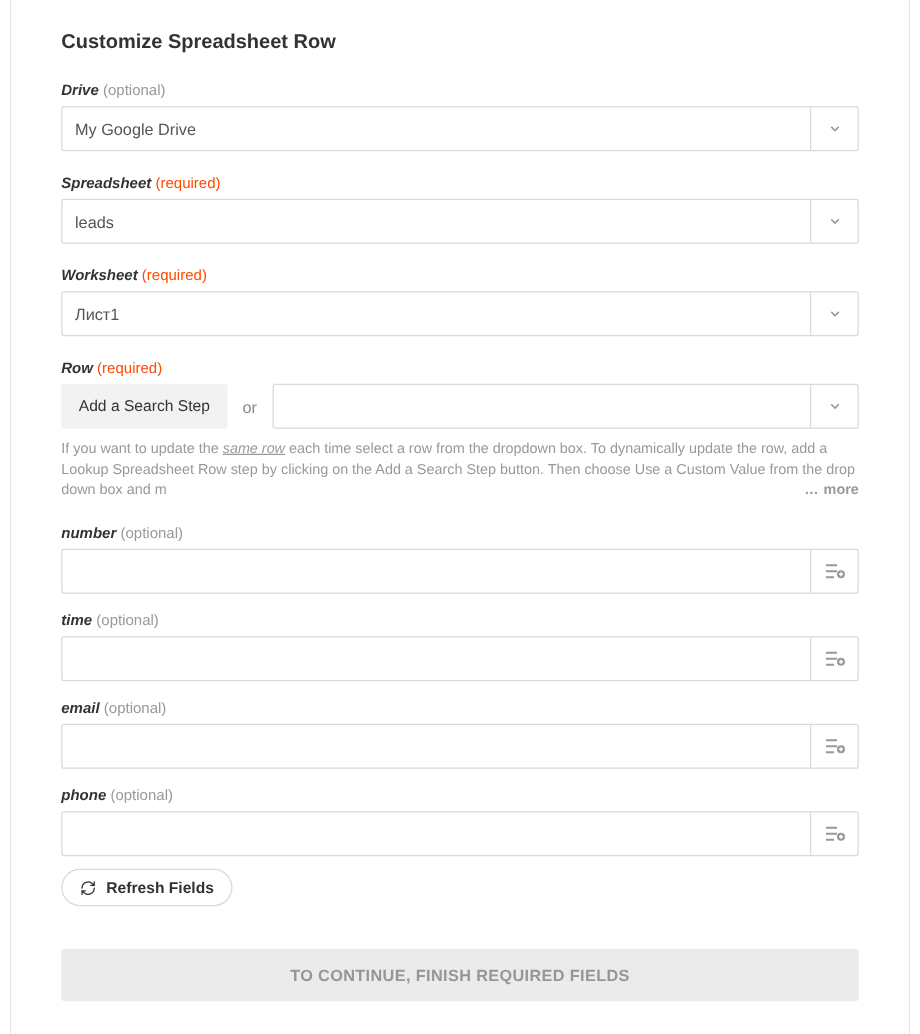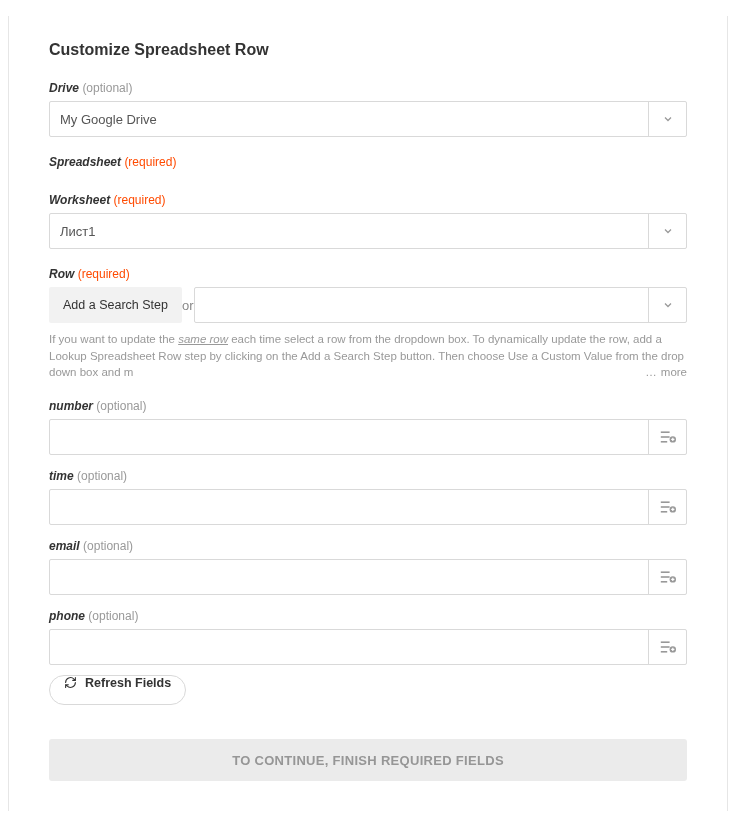--- a/index.html
+++ b/index.html
@@ -1,45 +1,45 @@
 <!DOCTYPE html>
 <html><head>
 <meta charset="utf-8">
 <style>
   * { box-sizing: border-box; margin: 0; padding: 0; }
   html,body { width:736px; height:827px; background:#fff; font-family:"Segoe UI",-apple-system,Arial,sans-serif; color:#333; }
-  .outer { width:736px; height:827px; padding:16px 8px; }
+  .outer { width:736px; height:827px; padding:0 8px; }
   .panel { border:1px solid #e6e6e6; border-top:none; border-bottom:none; width:100%; height:100%; padding:25px 40px 0 40px; overflow:hidden; }
   h2.title { font-size:16px; font-weight:700; color:#333; margin-bottom:22px; }
   .field { margin-bottom:0; }
   .label-row { font-size:12px; margin-bottom:6px; color:#333; }
   .label-row .lbl { font-weight:700;font-style:italic; }
   .label-row .opt { color:#999; font-weight:400; }
   .label-row .req { color:#ff4a00; font-weight:400; }
   .select { position:relative; width:100%; border:1px solid #d9d9d9; height:36px; display:flex; align-items:stretch; background:#fff; border-radius:2px; }
   .select .val { flex:1; padding:0 10px; font-size:13px; color:#555; display:flex; align-items:center; }
   .chev-box { width:38px; border-left:1px solid #d9d9d9; display:flex; align-items:center; justify-content:center; cursor:pointer; }
   .chev { width:12px; height:12px; }
   .help { font-size:11.5px; color:#999; line-height:1.45; margin-top:8px; }
   .help em { font-style:italic;text-decoration:underline; }
   .help a { color:#999; text-decoration:underline; }
   .gap { height:18px; }
   .gap-sm { height:14px; }
-  .row-line { display:flex; align-items:center; }
+  .row-line { display:flex; align-items:center; gap:12px; }
   .search-btn { background:#f2f2f2; border:none; height:36px; padding:0 14px; font-size:12.5px; color:#333; border-radius:2px; cursor:pointer; }
   .or { font-size:13px; color:#888; }
   .row-select { flex:1; }
   .more-row { position:relative; }
-  .more { position:absolute; right:0; bottom:0; font-size:11.5px; color:#999; background:#fff; padding-left:4px; cursor:pointer; }
+  .more { position:absolute; right:0; bottom:0; font-size:11.5px; color:#999; background:#fff; padding-left:4px; cursor:pointer;font-weight:bold; }
   .more .dots { letter-spacing:1px; margin-right:3px; }
   .input { position:relative; width:100%; border:1px solid #d9d9d9; height:36px; display:flex; align-items:stretch; background:#fff; border-radius:2px; }
   .input .val { flex:1; padding:0 10px; font-size:13px; color:#555; display:flex; align-items:center; }
   .insert-box { width:38px; border-left:1px solid #d9d9d9; display:flex; align-items:center; justify-content:center; cursor:pointer; }
   .insert-ico { width:16px; height:14px; position:relative; }
-  .refresh-btn { display:inline-flex; align-items:flex-start; gap:8px; border:1px solid #d9d9d9; background:#fff; height:30px; padding:0 14px; font-size:12.5px; color:#333; border-radius:15px; cursor:pointer; margin-top:10px; font-weight:600; }
+  .refresh-btn { display:inline-flex; align-items:center; gap:8px; border:1px solid #d9d9d9; background:#fff; height:30px; padding:0 14px; font-size:12.5px; color:#333; border-radius:15px; cursor:pointer; margin-top:10px; font-weight:600; }
   .refresh-ico { width:13px; height:13px; }
   .continue { margin-top:34px; width:100%; height:42px; background:#ebebeb; color:#969696; font-size:13px; font-weight:700; letter-spacing:0.3px; border:none; text-transform:uppercase; border-radius:3px; cursor:default; }
 </style>
 </head>
 <body>
 
 <div class="outer">
   <div class="panel">
     <h2 class="title">Customize Spreadsheet Row</h2>
 
@@ -59,20 +59,28 @@
       </div>
     </div>
 
     <div class="gap"></div>
 
     
     <div class="field">
       <div class="label-row">
         <span class="lbl">Spreadsheet</span>
         <span class="req">(required)</span>
+      </div>
+      <div class="select">
+        <div class="val">leads</div>
+        <div class="chev-box">
+          <svg class="chev" viewBox="0 0 24 24">
+              <path d="M6 9l6 6 6-6" fill="none" stroke="#999" stroke-width="2.5"></path>
+            </svg>
+        </div>
       </div>
     </div>
 
     <div class="gap"></div>
 
     
     <div class="field">
       <div class="label-row">
         <span class="lbl">Worksheet</span>
         <span class="req">(required)</span>

